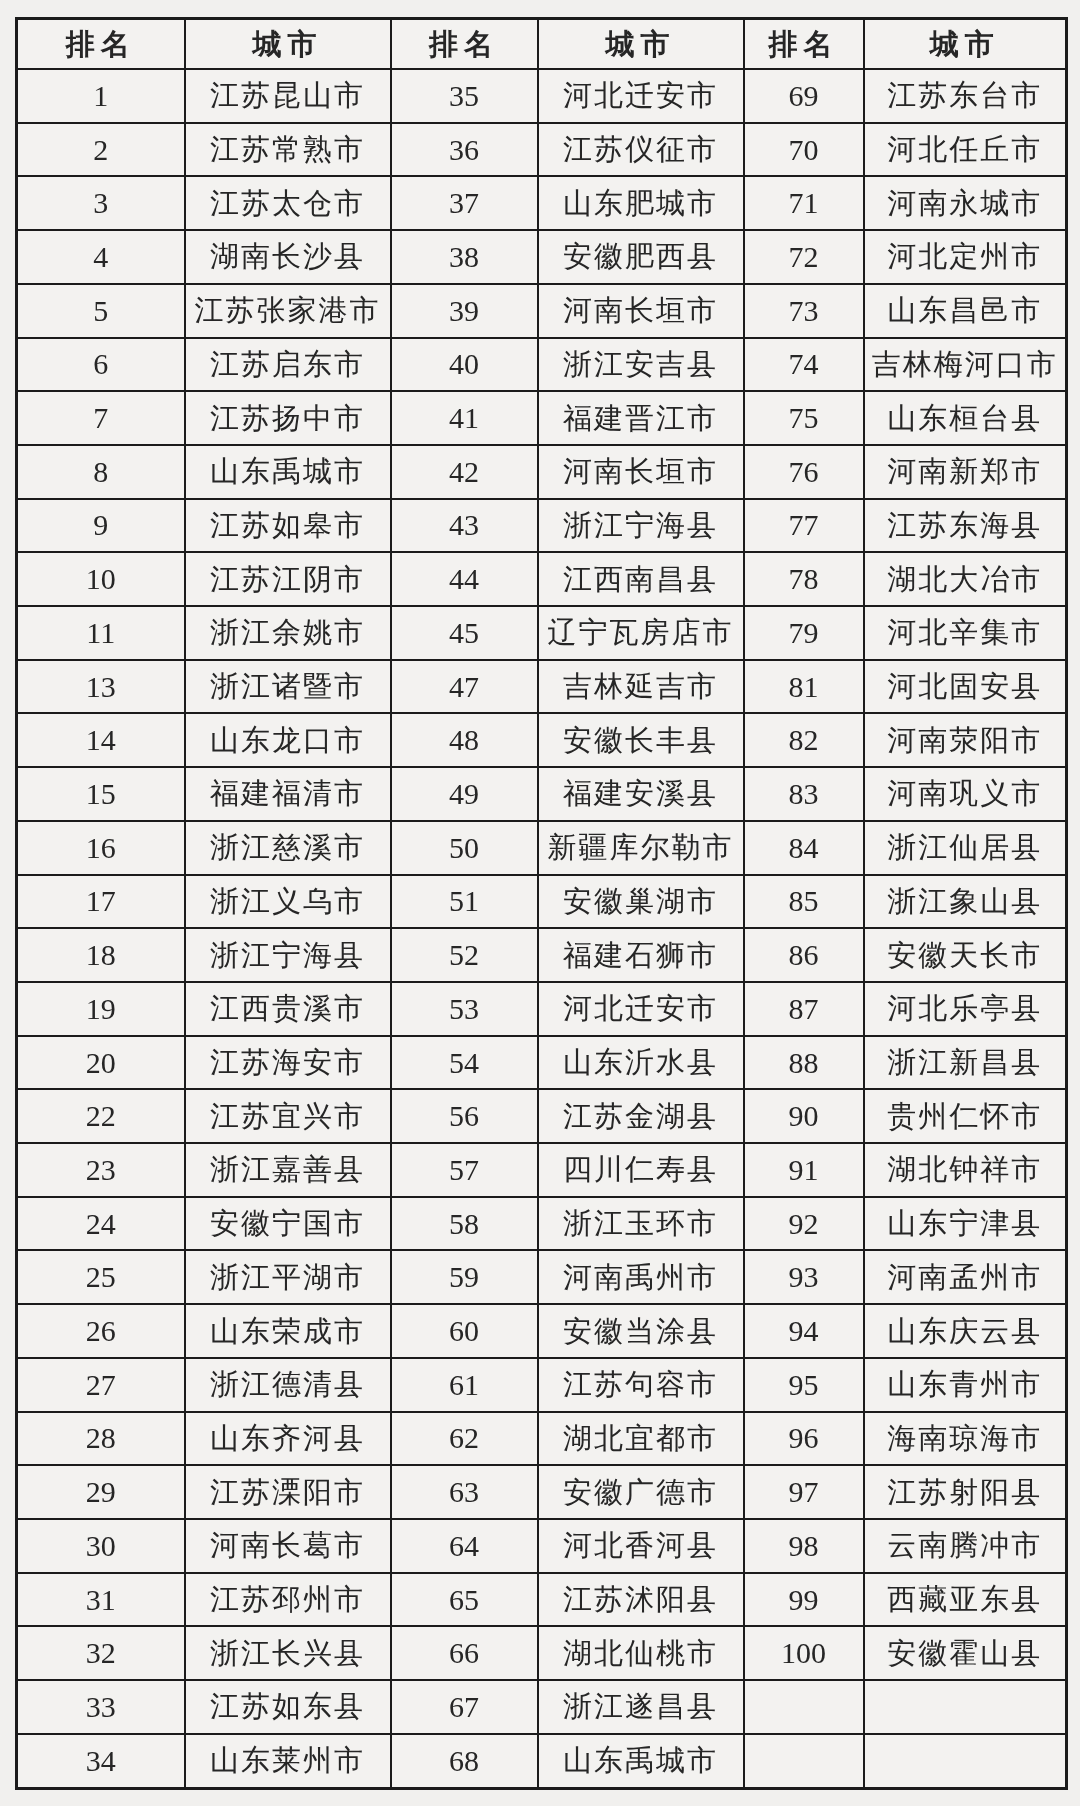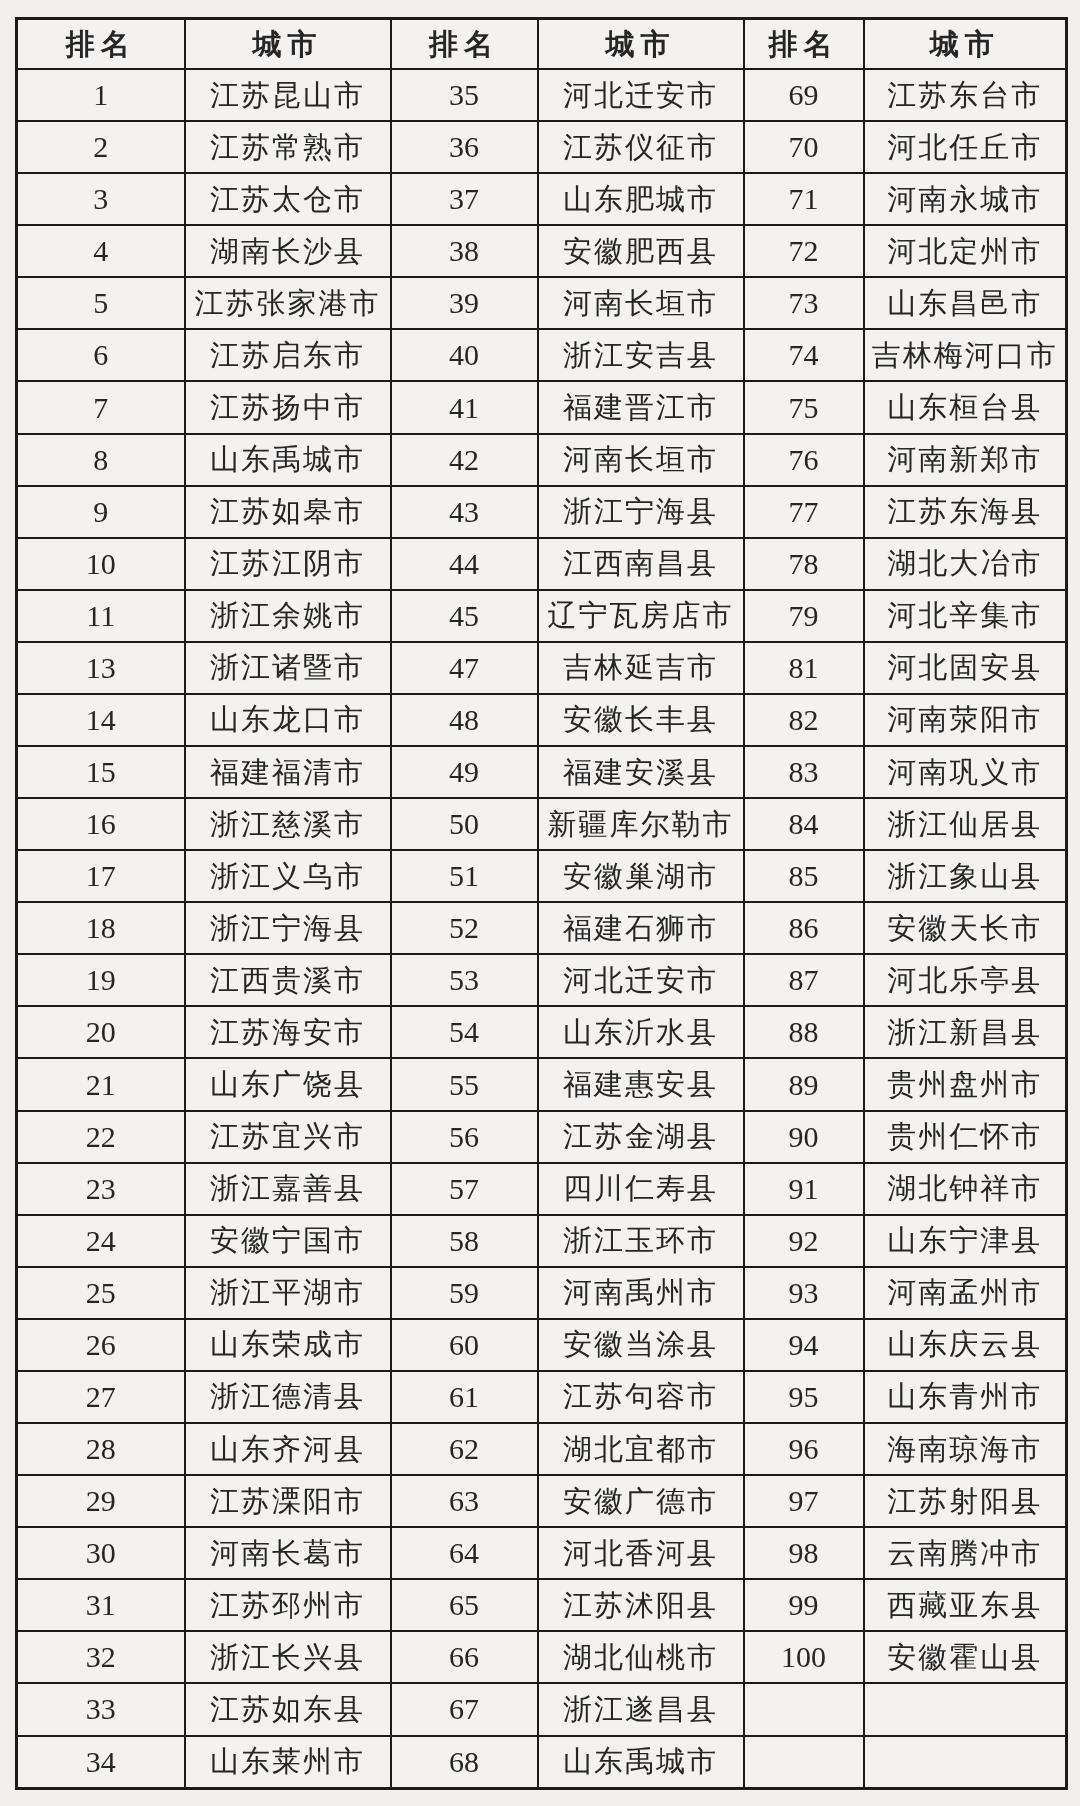--- a/index.html
+++ b/index.html
@@ -220,28 +220,20 @@
       </tr>
       <tr>
         <td class="rank">20</td>
         <td class="city">江苏海安市</td>
         <td class="rank">54</td>
         <td class="city">山东沂水县</td>
         <td class="rank">88</td>
         <td class="city">浙江新昌县</td>
       </tr>
       <tr>
-        <td class="rank">21</td>
-        <td class="city">山东广饶县</td>
-        <td class="rank">55</td>
-        <td class="city">福建惠安县</td>
-        <td class="rank">89</td>
-        <td class="city">贵州盘州市</td>
-      </tr>
-      <tr>
         <td class="rank">22</td>
         <td class="city">江苏宜兴市</td>
         <td class="rank">56</td>
         <td class="city">江苏金湖县</td>
         <td class="rank">90</td>
         <td class="city">贵州仁怀市</td>
       </tr>
       <tr>
         <td class="rank">23</td>
         <td class="city">浙江嘉善县</td>

